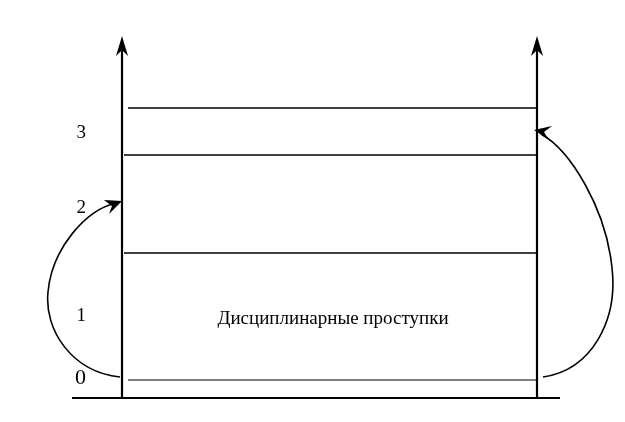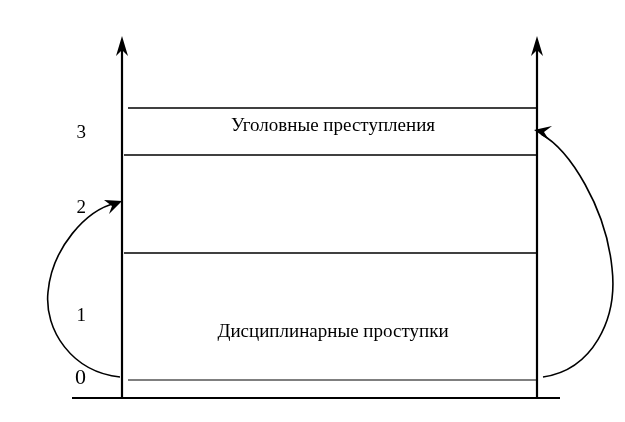--- a/index.html
+++ b/index.html
@@ -46,21 +46,21 @@
     top: 112px;
     width: 410px;
   }
   #band-administrative {
     left: 128px;
     top: 188px;
     width: 410px;
   }
   #band-disciplinary {
     left: 128px;
-    top: 318px;
+    top: 305px;
     width: 410px;
   }
   #tick-3 { left: 58px; top: 121px; width: 28px; }
   #tick-2 { left: 58px; top: 196px; width: 28px; }
   #tick-1 { left: 58px; top: 304px; width: 28px; }
   #tick-0 { left: 58px; top: 364px; width: 28px; }
 </style>
 </head>
 <body>
 
@@ -98,16 +98,15 @@
       <path d="M 543,377 C 592,370 618,320 612,268 C 606,208 570,150 541,134" fill="none" stroke="#000000" stroke-width="1.6"></path>
       <polygon points="534,130 549,140 544,132 552,126" fill="#000000"></polygon>
     </g>
   </svg>
 
   <div class="axis-label" id="tick-3">3</div>
   <div class="axis-label" id="tick-2">2</div>
   <div class="axis-label" id="tick-1">1</div>
   <div class="axis-label zero" id="tick-0">0</div>
 
-  <div class="band-label" id="band-criminal">Уголовные преступления</div>
   <div class="band-label" id="band-disciplinary">Дисциплинарные проступки</div>
 
 </div>
 
 </body></html>

